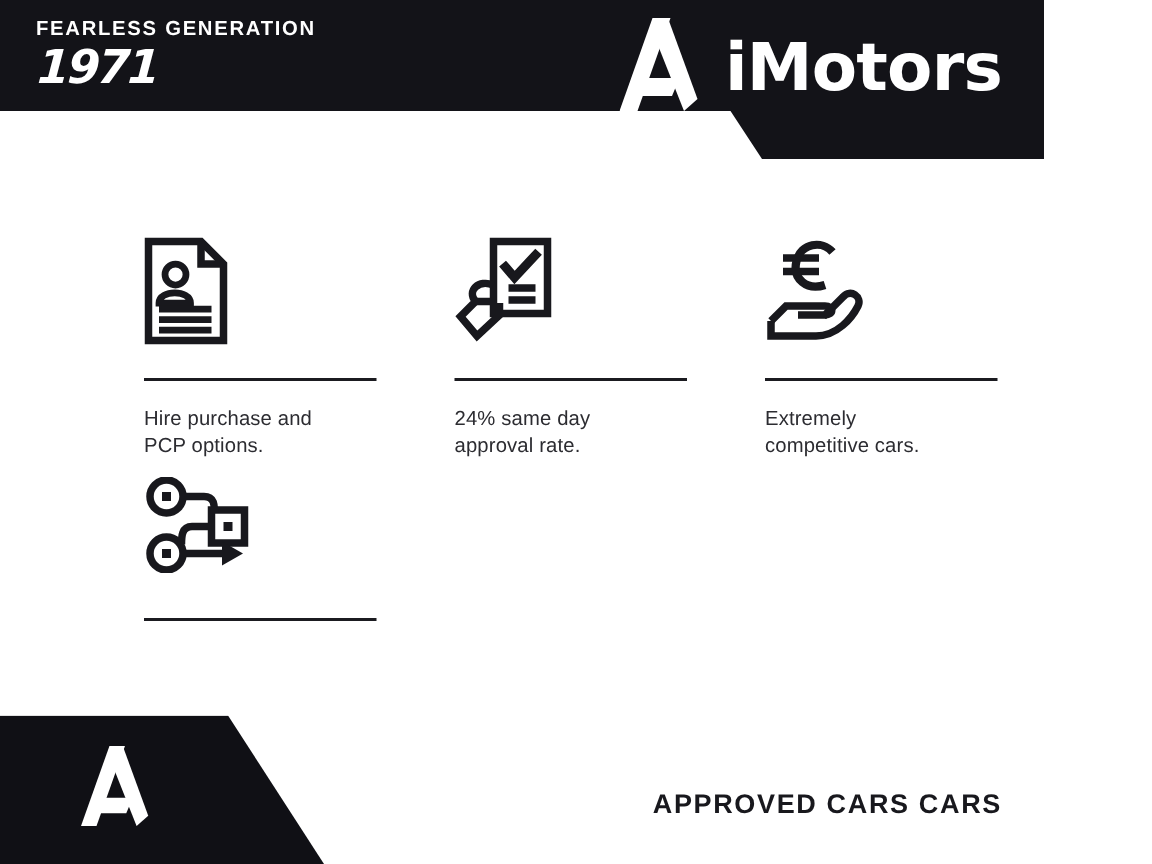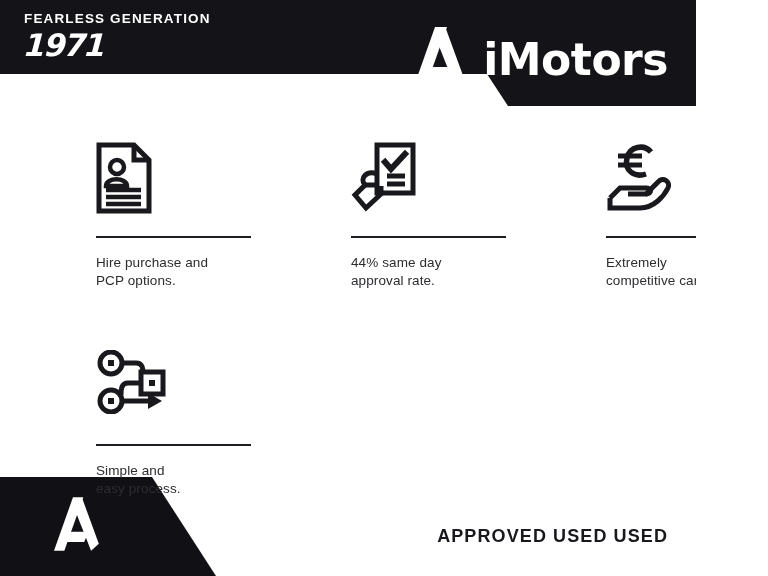--- a/index.html
+++ b/index.html
@@ -56,48 +56,47 @@
     font-style: italic;
     letter-spacing: -1.5px;
     line-height: 1;
     font-family: "DejaVu Sans", sans-serif;
     transform: skewX(-4deg);
     transform-origin: left bottom;
   }
 
   .brand-block {
     position: absolute;
-    right: 28px; top: 27px;
+    right: 28px; top: 12px;
     display: flex;
     align-items: center;
     gap: 12px;
     z-index: 3;
   }
   .brand-mark { display: block; }
   .brand-name {
     color: #ffffff;
     font-size: 44px;
     font-weight: bold;
     letter-spacing: -0.5px;
     line-height: 1;
     font-family: "DejaVu Sans", sans-serif;
   }
 
   
   .features {
     position: absolute;
-    left: 96px; top: 140px;
+    left: 96px; top: 156px;
     width: 600px;
     display: grid;
     grid-template-columns: repeat(3, 207px);
     grid-template-rows: 160px 160px;
     column-gap: 0;
     row-gap: 0;
     z-index: 2;
-    gap: 48px;
   }
   .feature { position: relative; width: 207px; }
   .feature-icon {
     height: 86px;
     display: flex;
     align-items: flex-start;
     padding-top: 2px;
   }
   .feature-rule {
     width: 155px;
@@ -193,21 +192,21 @@
         <svg width="66" height="70" viewBox="0 0 66 70" aria-hidden="true">
           <rect x="26" y="3" width="36" height="48" fill="none" stroke="#18181d" stroke-width="5"></rect>
           <path d="M34 20 L40 27 L54 12" fill="none" stroke="#18181d" stroke-width="6" stroke-linecap="square" stroke-linejoin="miter"></path>
           <line x1="36" y1="34" x2="54" y2="34" stroke="#18181d" stroke-width="5"></line>
           <line x1="36" y1="42" x2="54" y2="42" stroke="#18181d" stroke-width="5"></line>
           <path d="M26 32 C16 28 8 36 14 43 L4 53 L15 66 L30 52 L30 44" fill="none" stroke="#18181d" stroke-width="5" stroke-linejoin="miter"></path>
           <path d="M14 43 L28 43" fill="none" stroke="#18181d" stroke-width="5"></path>
         </svg>
       </div>
       <div class="feature-rule"></div>
-      <div class="feature-text">44% same day
+      <div class="feature-text">24% same day
 approval rate.</div>
     </div>
 
     <div class="feature">
       <div class="feature-icon">
         <svg width="74" height="70" viewBox="0 0 74 70" aria-hidden="true">
           <path d="M45 10 C38 2 24 4 21 16 C18 28 28 36 40 32" fill="none" stroke="#18181d" stroke-width="5.5" stroke-linecap="butt"></path>
           <line x1="12" y1="14" x2="36" y2="14" stroke="#18181d" stroke-width="5"></line>
           <line x1="12" y1="23" x2="36" y2="23" stroke="#18181d" stroke-width="5"></line>
           <path d="M4 56 L4 66 L34 66 C48 66 58 54 62 46 C65 40 57 34 52 40 L40 52 L22 52" fill="none" stroke="#18181d" stroke-width="5" stroke-linejoin="miter"></path>
@@ -228,30 +227,28 @@
           <rect x="12" y="48" width="6" height="6" fill="#18181d"></rect>
           <rect x="45" y="22" width="22" height="22" fill="none" stroke="#18181d" stroke-width="5"></rect>
           <rect x="53" y="30" width="6" height="6" fill="#18181d"></rect>
           <path d="M26 13 H40 C47 13 47 19 47 24" fill="none" stroke="#18181d" stroke-width="5" stroke-linejoin="round"></path>
           <path d="M45 33 H32 C25 33 25 40 25 45" fill="none" stroke="#18181d" stroke-width="5" stroke-linejoin="round"></path>
           <path d="M26 51 H56" fill="none" stroke="#18181d" stroke-width="5"></path>
           <path d="M52 43 L66 51 L52 59 Z" fill="#18181d"></path>
         </svg>
       </div>
       <div class="feature-rule"></div>
-      <div class="feature-text">Simple and
-easy process.</div>
     </div>
 
 
   </div>
 
   <div class="footer-bg"></div>
   <span class="footer-mark">
     <svg width="50" height="58" viewBox="0 0 58 62" aria-hidden="true">
       <path d="M22 0 L34 0 L12 62 L0 62 Z" fill="#ffffff"></path>
       <path d="M24 2 L33 2 L52 54 L43 62 L24 14 Z" fill="#ffffff"></path>
       <path d="M13 40 L40 40 L35 52 L8 52 Z" fill="#ffffff"></path>
     </svg>
   </span>
-  <div class="footer-tagline">APPROVED USED USED</div>
+  <div class="footer-tagline">APPROVED CARS CARS</div>
 
 </div>
 
 </body></html>

